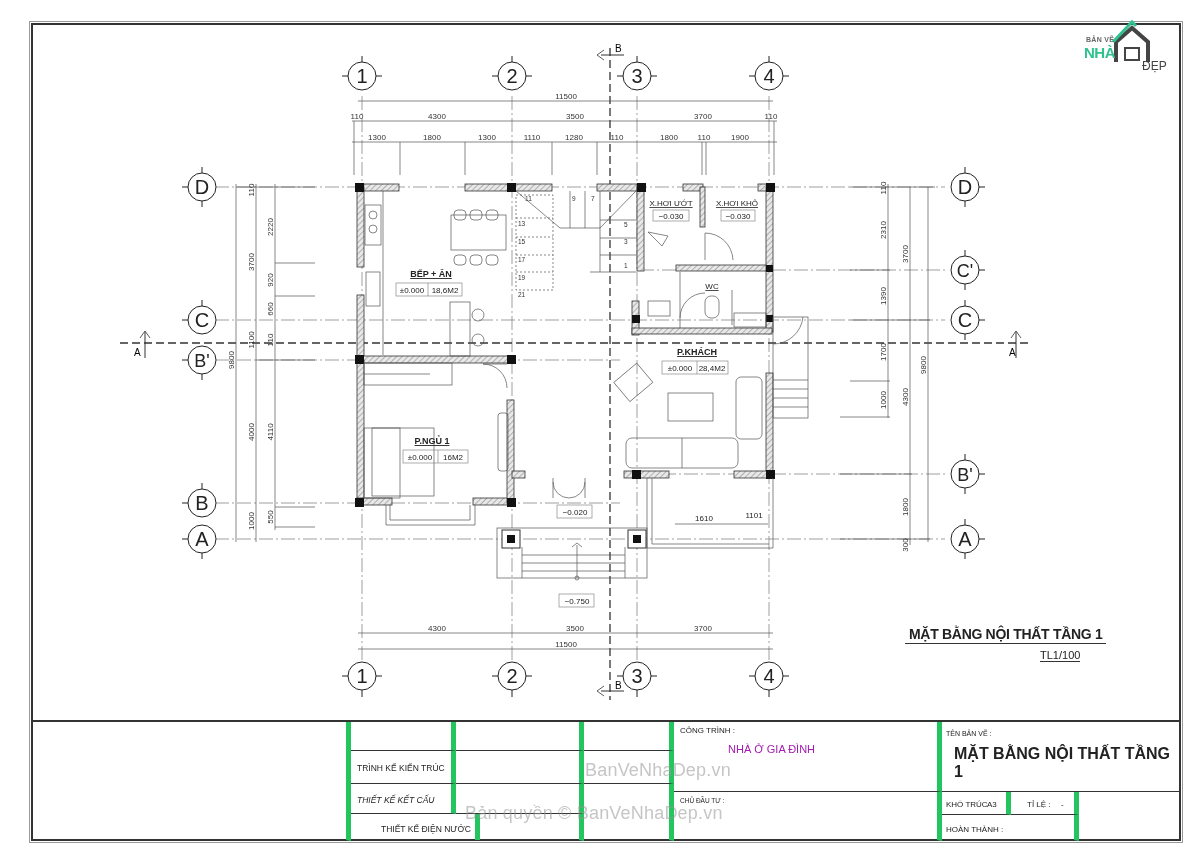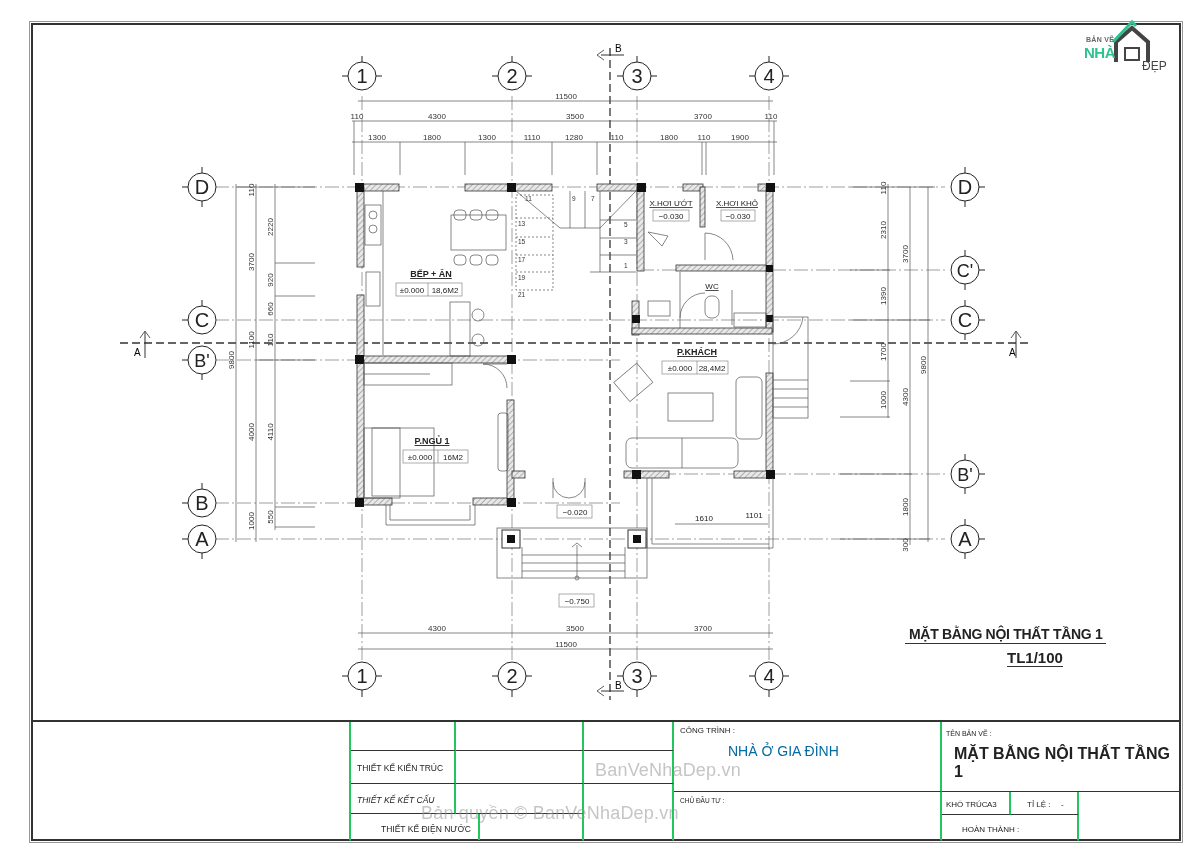--- a/index.html
+++ b/index.html
@@ -9,29 +9,29 @@
                  border: 1px solid #999; box-sizing: border-box; }
   .frame-inner { position: absolute; left: 31px; top: 23px; width: 1150px; height: 818px;
                  border: 2px solid #333; box-sizing: border-box; }
   .plan { position: absolute; left: 0; top: 0; width: 1200px; height: 720px; }
   .logo { position: absolute; left: 1080px; top: 14px; width: 100px; height: 50px; }
   .logo .small { position: absolute; left: 6px; top: 22px; font-size: 7px; font-weight: bold; color: #666; letter-spacing: .3px; }
   .logo .nhi { position: absolute; left: 4px; top: 30px; font-size: 15px; font-weight: bold; color: #2fc28e; letter-spacing: -.5px; }
   .logo .dep { position: absolute; left: 62px; top: 32px; font-size: 12px; color: #444; margin-top: 13px; }
   .drawing-title { position: absolute; left: 905px; top: 626px; font-size: 14px; font-weight: bold;
                    letter-spacing: -.3px; border-bottom: 1.5px solid #333; padding: 0 4px 1px 4px; color: #222; }
-  .drawing-scale { position: absolute; left: 1007px; top: 649px; font-size: 15px; font-weight: bold;
+  .drawing-scale { position: absolute; left: 1040px; top: 649px; font-size: 11px; font-weight: normal;
                    border-bottom: 1.5px solid #333; color: #222; }
   
   .tb { position: absolute; left: 31px; top: 720px; width: 1150px; height: 121px;
         border-top: 2px solid #333; box-sizing: border-box; }
-  .tb .cell { position: absolute; border-right: 2px solid #22c55e; border-bottom: 1px solid #333; box-sizing: border-box; }
+  .tb .cell { position: absolute; border-right: 5px solid #22c55e; border-bottom: 1px solid #333; box-sizing: border-box; }
   .tb .lbl { font-size: 8px; color: #222; position: absolute; }
   .tb .design-label { font-size: 8.5px; color: #222; position: absolute; left: 6px; }
-  .tb .project { position: absolute; font-size: 14px; color: #0369a1; }
+  .tb .project { position: absolute; font-size: 11px; color: #a21caf; }
   .tb .sheet-name { position: absolute; font-size: 16px; font-weight: bold; color: #222; }
   .tb .code { position: absolute; font-size: 17px; font-weight: bold; color: #222; }
   .watermark { position: absolute; font-size: 18px; color: rgba(150,150,150,.55); letter-spacing: .2px; pointer-events: none; }
   svg text { font-family: "Liberation Sans", sans-serif; }
 </style>
 </head>
 <body>
 
 <div class="frame-outer"></div>
 <div class="frame-inner"></div>
@@ -530,21 +530,21 @@
 <div class="drawing-title">MẶT BẰNG NỘI THẤT TẦNG 1</div>
 <div class="drawing-scale">TL1/100</div>
 
 <div class="tb">
   <div class="cell" style="left:0;top:0;width:320px;height:119px;"></div>
   <div class="cell" style="left:320px;top:0;width:105px;height:29px;"></div>
   <div class="cell" style="left:425px;top:0;width:128px;height:29px;"></div>
   <div class="cell" style="left:553px;top:0;width:90px;height:29px;"></div>
 
   <div class="cell" style="left:320px;top:29px;width:105px;height:33px;">
-    <span class="design-label" style="top:12px">THIẾT KẾ KIẾN TRÚC</span>
+    <span class="design-label" style="top:12px">TRÌNH KẾ KIẾN TRÚC</span>
   </div>
   <div class="cell" style="left:425px;top:29px;width:128px;height:33px;"></div>
   <div class="cell" style="left:553px;top:29px;width:90px;height:33px;"></div>
 
   <div class="cell" style="left:320px;top:62px;width:105px;height:30px;font-style:italic;">
     <span class="design-label" style="top:11px">THIẾT KẾ KẾT CẤU</span>
   </div>
   <div class="cell" style="left:425px;top:62px;width:128px;height:30px;"></div>
   <div class="cell" style="left:553px;top:62px;width:90px;height:57px;"></div>
 
@@ -567,18 +567,18 @@
   </div>
   <div class="cell" style="left:911px;top:70px;width:69px;height:23px;">
     <span class="lbl" style="left:4px;top:8px">KHỔ TRÚC</span>
     <span class="lbl" style="left:45px;top:8px">A3</span>
   </div>
   <div class="cell" style="left:980px;top:70px;width:68px;height:23px;">
     <span class="lbl" style="left:16px;top:8px">TỈ LỆ :</span>
     <span class="lbl" style="left:50px;top:8px">-</span>
   </div>
   <div class="cell" style="left:911px;top:93px;width:137px;height:26px;">
-    <span class="lbl" style="left:20px;top:10px">HOÀN THÀNH :</span>
+    <span class="lbl" style="left:4px;top:10px">HOÀN THÀNH :</span>
   </div>
 </div>
 
-<div class="watermark" style="left:585px;top:760px;margin-left:10px;">BanVeNhaDep.vn</div>
-<div class="watermark" style="left:421px;top:803px;">Bản quyền © BanVeNhaDep.vn</div>
+<div class="watermark" style="left:585px;top:760px;">BanVeNhaDep.vn</div>
+<div class="watermark" style="left:465px;top:803px;">Bản quyền © BanVeNhaDep.vn</div>
 
 </body></html>

